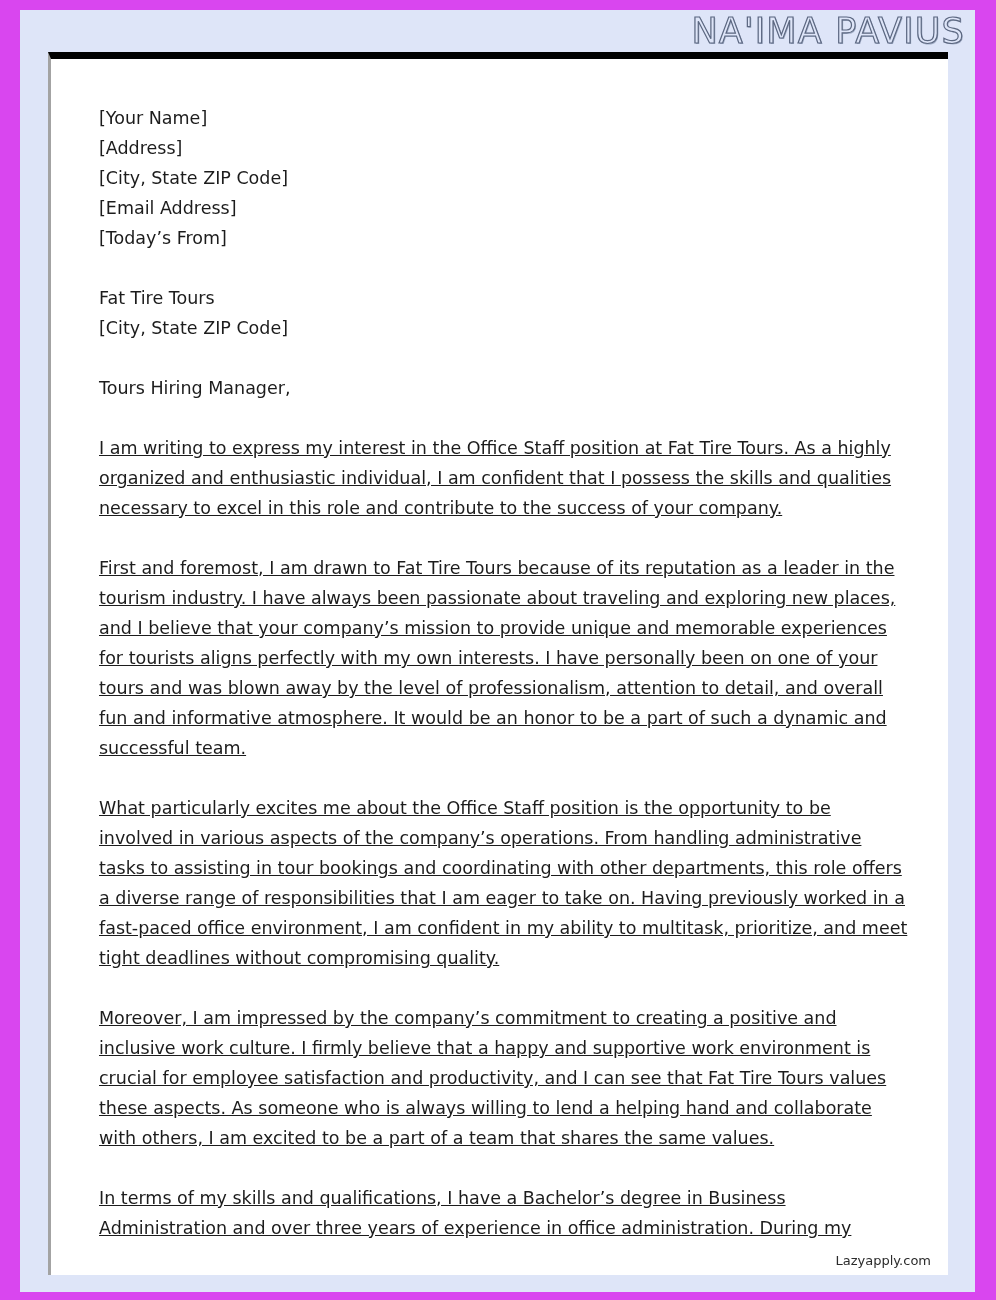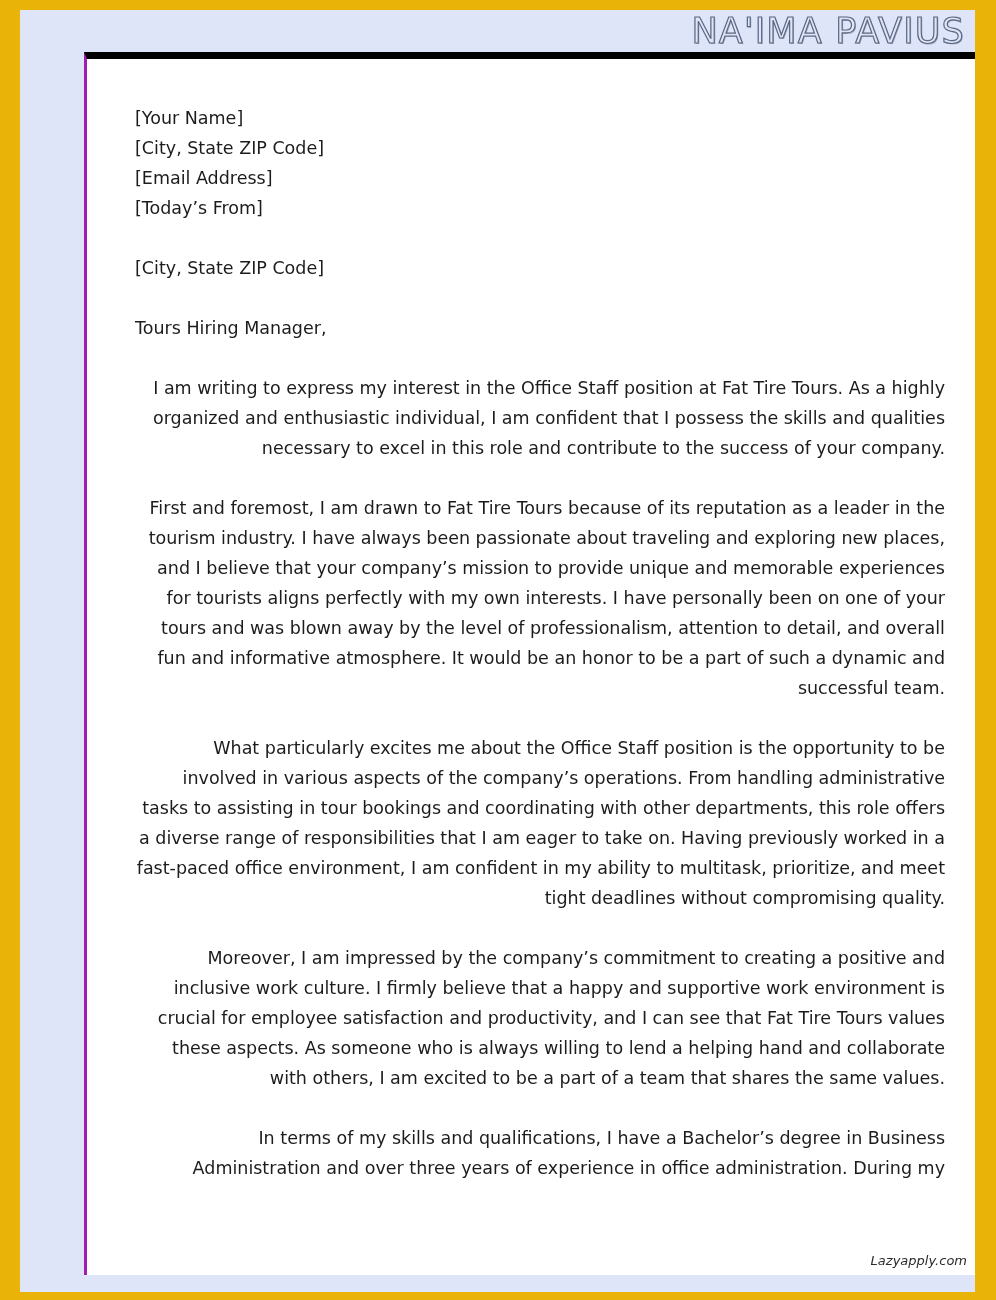--- a/index.html
+++ b/index.html
@@ -12,21 +12,21 @@
     height: 1300px;
     overflow: hidden;
     font-family: "DejaVu Sans", sans-serif;
   }
 
   
   #screen {
     position: relative;
     width: 996px;
     height: 1300px;
-    background: #eab308;
+    background: #d946ef;
     overflow: hidden;
   }
 
   
   #page-backdrop {
     position: absolute;
     left: 20px;
     top: 10px;
     width: 955px;
     height: 1282px;
@@ -63,25 +63,24 @@
   }
 
   
   #document-sheet {
     position: absolute;
     left: 28px;
     top: 42px;
     width: 900px;
     height: 1223px;
     background: #ffffff;
-    border-left: 3px solid #a21caf;
+    border-left: 3px solid #a3a3a3;
     border-top: 7px solid #000000;
     box-sizing: border-box;
     overflow: visible;
-    margin-left: 36px;
   }
 
   
   #letter-body {
     position: absolute;
     left: 48px;
     top: 44px;
     width: 810px;
     font-family: "DejaVu Sans", sans-serif;
     font-size: 17.5px;
@@ -96,64 +95,66 @@
     display: block;
     white-space: nowrap;
   }
 
   .salutation {
     margin: 0 0 30px 0;
   }
 
   .para {
     margin: 0 0 30px 0;
-    text-align: right;
+    text-align: left;
+    text-decoration: underline;
   }
   .para:last-child {
     margin-bottom: 0;
   }
 
   
   #watermark {
     position: absolute;
     right: 14px;
     bottom: 6px;
     font-family: "DejaVu Sans", sans-serif;
     font-size: 13px;
     color: #2b2b2b;
     background: #ffffff;
     padding: 1px 3px;
     z-index: 5;
     white-space: nowrap;
-    font-style: italic;
   }
 </style>
 </head>
 <body>
 
 <div id="screen">
 
   <div id="page-backdrop">
 
     <div id="header-band">
       <div id="header-name">NA'IMA PAVIUS</div>
     </div>
 
     <div id="document-sheet">
 
       <div id="letter-body">
 
         <div class="addr-block">
           <span class="addr-line">[Your Name]</span>
+          <span class="addr-line">[Address]</span>
           <span class="addr-line">[City, State ZIP Code]</span>
           <span class="addr-line">[Email Address]</span>
           <span class="addr-line">[Today’s From]</span>
         </div>
 
         <div class="addr-block">
+          <span class="addr-line">Fat Tire Tours</span>
           <span class="addr-line">[City, State ZIP Code]</span>
         </div>
 
         <p class="salutation">Tours Hiring Manager,</p>
 
         <p class="para">I am writing to express my interest in the Office Staff position at Fat Tire Tours. As a highly organized and enthusiastic individual, I am confident that I possess the skills and qualities necessary to excel in this role and contribute to the success of your company.</p>
         <p class="para">First and foremost, I am drawn to Fat Tire Tours because of its reputation as a leader in the tourism industry. I have always been passionate about traveling and exploring new places, and I believe that your company’s mission to provide unique and memorable experiences for tourists aligns perfectly with my own interests. I have personally been on one of your tours and was blown away by the level of professionalism, attention to detail, and overall fun and informative atmosphere. It would be an honor to be a part of such a dynamic and successful team.</p>
         <p class="para">What particularly excites me about the Office Staff position is the opportunity to be involved in various aspects of the company’s operations. From handling administrative tasks to assisting in tour bookings and coordinating with other departments, this role offers a diverse range of responsibilities that I am eager to take on. Having previously worked in a fast-paced office environment, I am confident in my ability to multitask, prioritize, and meet tight deadlines without compromising quality.</p>
         <p class="para">Moreover, I am impressed by the company’s commitment to creating a positive and inclusive work culture. I firmly believe that a happy and supportive work environment is crucial for employee satisfaction and productivity, and I can see that Fat Tire Tours values these aspects. As someone who is always willing to lend a helping hand and collaborate with others, I am excited to be a part of a team that shares the same values.</p>
         <p class="para">In terms of my skills and qualifications, I have a Bachelor’s degree in Business Administration and over three years of experience in office administration. During my</p>

